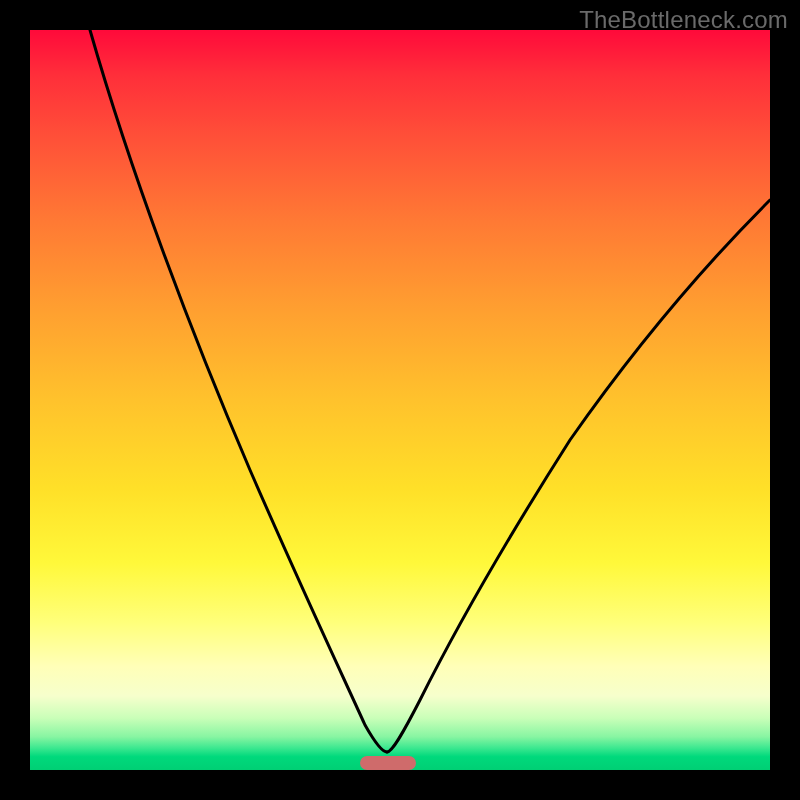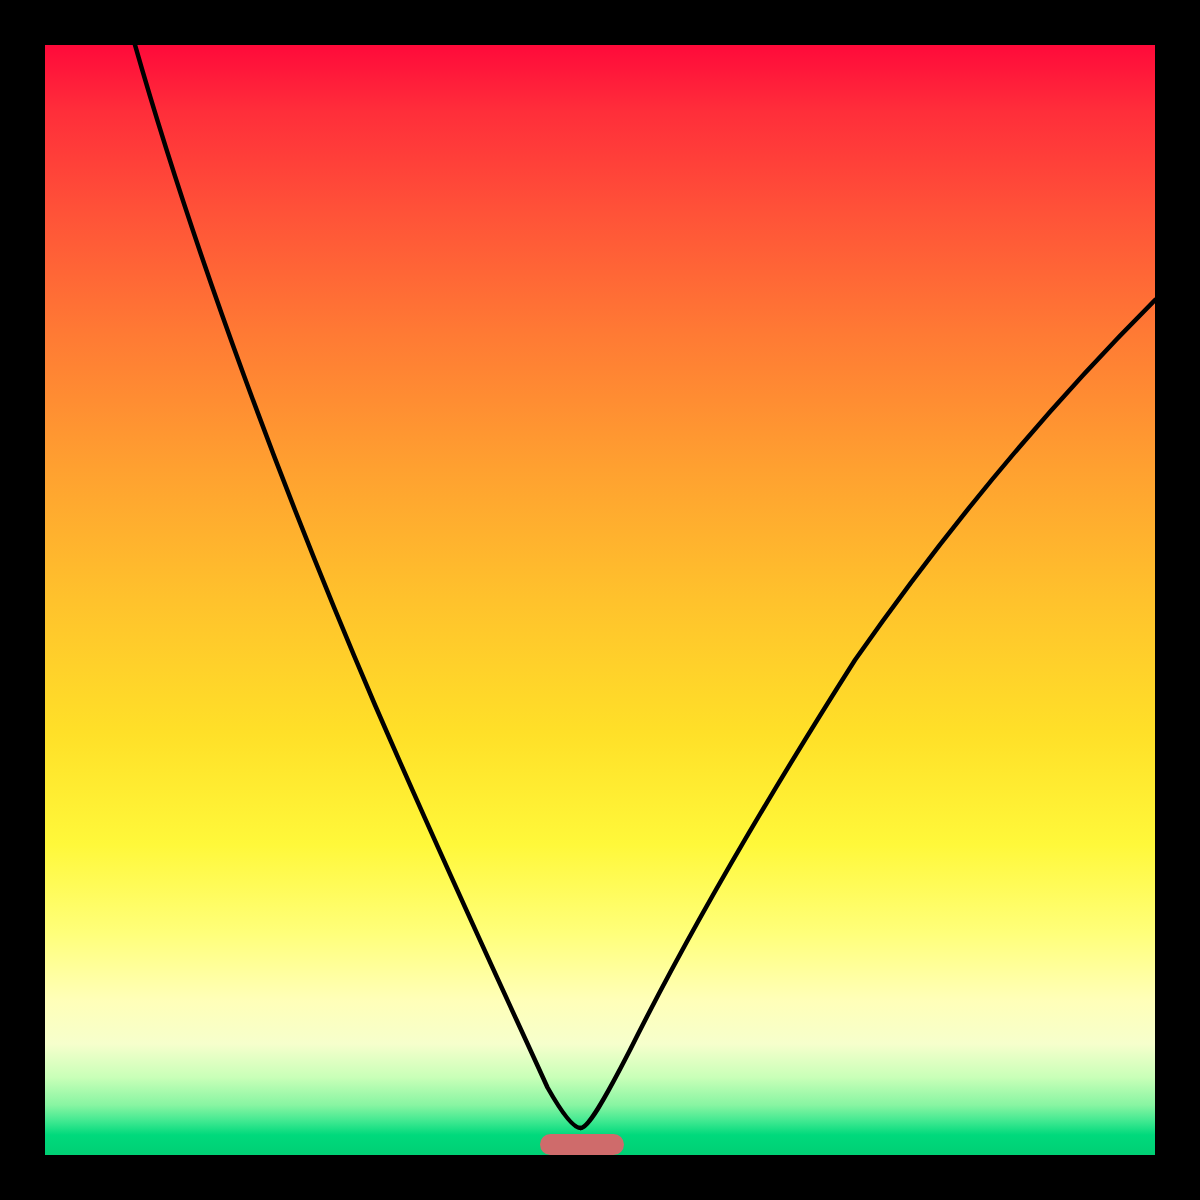--- a/index.html
+++ b/index.html
@@ -65,20 +65,21 @@
     height: 14px;
     border-radius: 7px;
     background: #cf6b6b;
   }
 </style>
 </head>
 <body>
 
 <div class="frame">
 
+  <div class="watermark">TheBottleneck.com</div>
 
   <div class="plot-area">
 
     <svg class="curve" viewBox="0 0 740 740" preserveAspectRatio="none">
       <path d="M 60 0
                C 100 140, 160 300, 220 440
                C 270 555, 310 640, 335 695
                C 348 718, 354 722, 357 722" fill="none" stroke="#000" stroke-width="3" stroke-linecap="round"></path>
       <path d="M 357 722
                C 362 722, 372 705, 390 670

